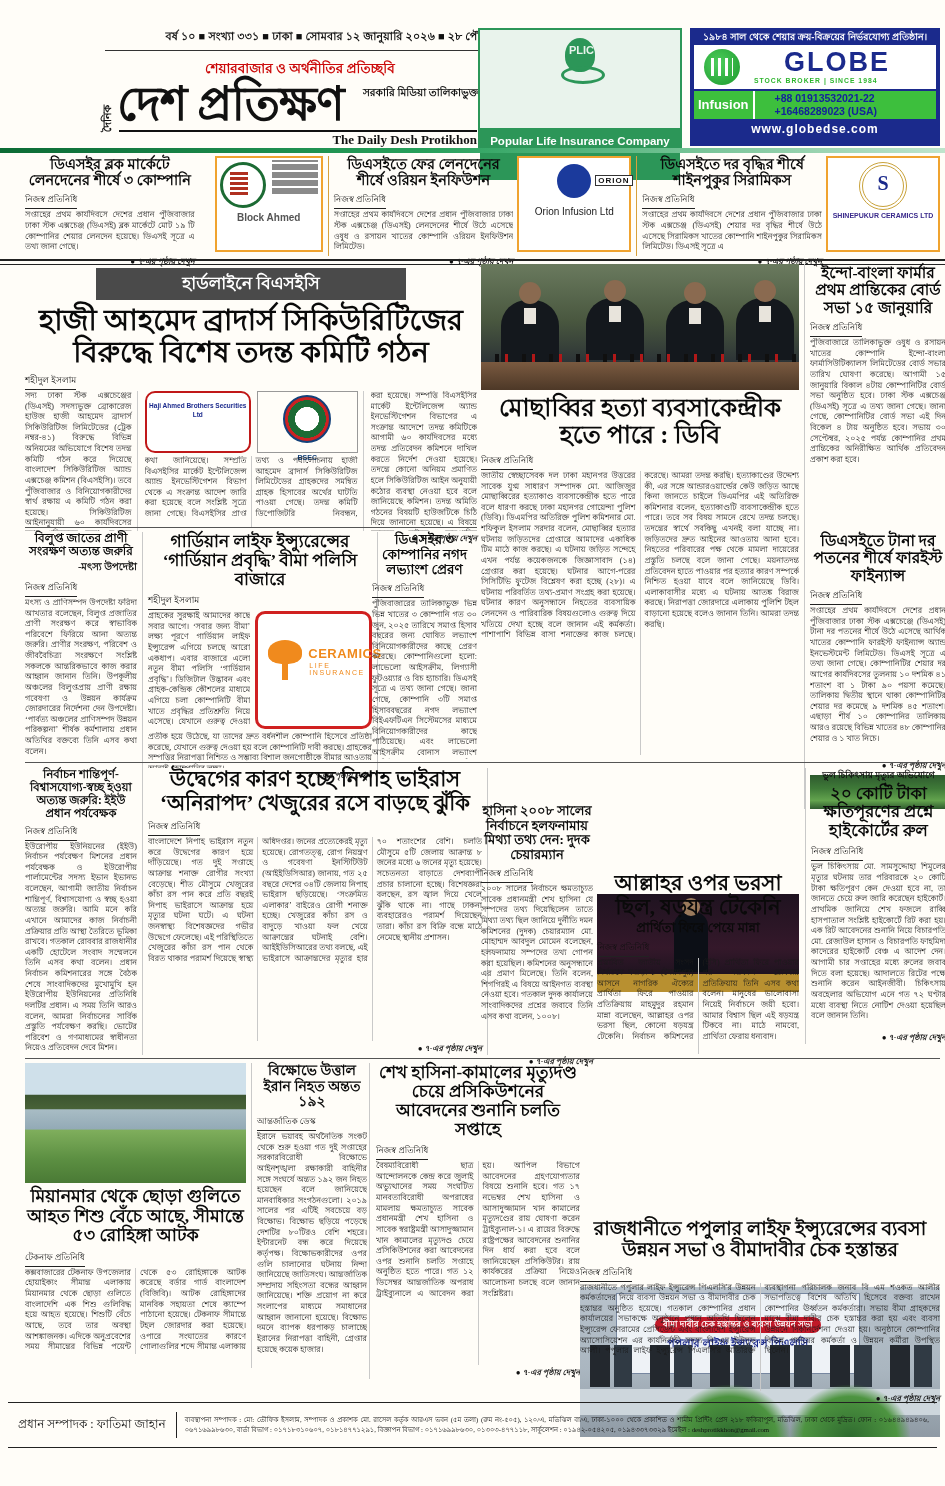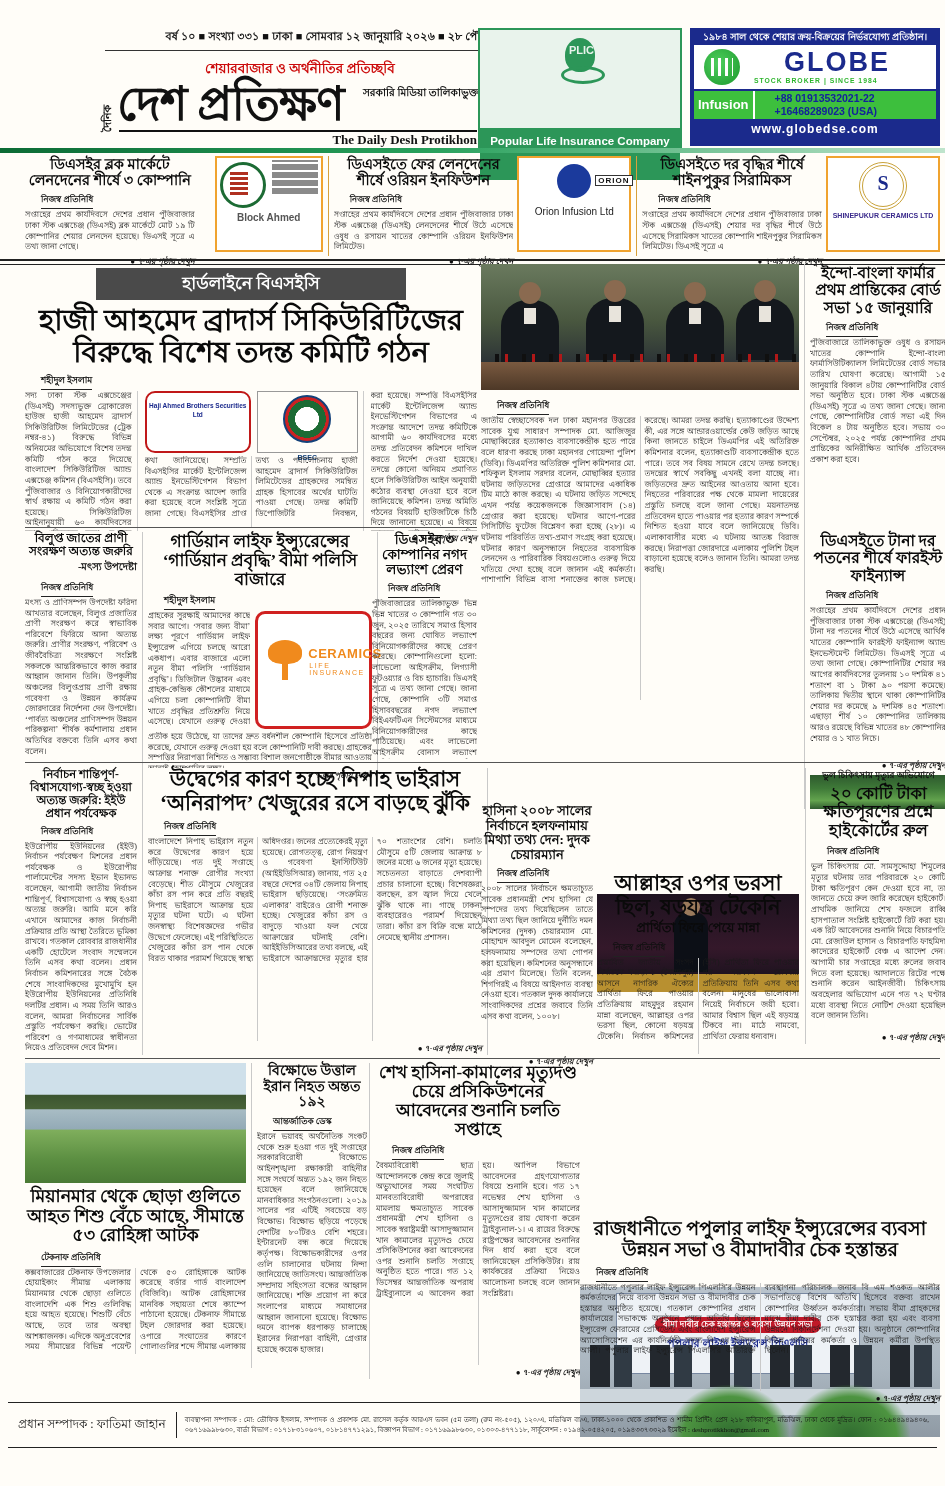--- a/index.html
+++ b/index.html
@@ -1,19 +1,19 @@
 <!DOCTYPE html>
 <html><head>
 <meta charset="utf-8">
 <style>
   html,body{margin:0;padding:0;background:#9a9a9a;}
   #page{position:relative;width:945px;height:1486px;background:#fffdf8;font-family:"Liberation Serif",serif;color:#111;overflow:hidden;margin:0 auto;}
   .abs{position:absolute;}
   .hl{font-weight:bold;text-align:center;color:#0a0a0a;line-height:1.12;}
-  .rep{font-weight:bold;font-size:8.5px;border-bottom:1px solid #222;display:inline-block;padding-bottom:1px;margin:2px 0 1px 16px;}
+  .rep{font-weight:normal;font-size:8.5px;border-bottom:1px solid #222;display:inline-block;padding-bottom:1px;margin:2px 0 1px 0;}
   .bd{font-size:8px;line-height:1.33;text-align:justify;color:#1b1b1b;overflow:hidden;}
   .see{font-size:8px;font-weight:bold;font-style:italic;text-align:right;margin-top:1px;}
   .cols2{column-count:2;column-gap:9px;column-rule:1px solid #c9c9c9;}
   .cols3{column-count:3;column-gap:9px;column-rule:1px solid #c9c9c9;}
   .rule-h{border-top:1px solid #555;}
   .rule-double{border-top:2.5px solid #222;border-bottom:1px solid #222;height:3px;}
   .kicker{background:#4a4a4a;color:#fff;font-weight:bold;text-align:center;}
   .orangebox{border:2.5px solid #f0a32f;background:#fff;}
   
   .infoline{font-size:11px;font-weight:bold;text-align:center;border-bottom:1.5px solid #333;padding-bottom:3px;letter-spacing:.2px;}
@@ -212,20 +212,21 @@
         <div class="sh"></div>
       </div>
     <div class="fig" style="left:255px;bottom:30px;">
         <div class="hd"></div>
         <div class="sh"></div>
       </div>
     <div class="mics"></div>
     <div class="ph-table"></div>
   </div>
   <div class="abs" style="left:481px;top:394px;width:318px;">
+    <div class="hl" style="font-size:24.5px;">মোছাব্বির হত্যা ব্যবসাকেন্দ্রীক হতে পারে : ডিবি</div>
     <div class="rep">নিজস্ব প্রতিনিধি</div>
     <div class="bd cols2" style="height:284px;">জাতীয় স্বেচ্ছাসেবক দল ঢাকা মহানগর উত্তরের সাবেক যুগ্ম সাধারণ সম্পাদক মো. আজিজুর মোছাব্বিরের হত্যাকাণ্ড ব্যবসাকেন্দ্রীক হতে পারে বলে ধারণা করছে ঢাকা মহানগর গোয়েন্দা পুলিশ (ডিবি)। ডিএমপির অতিরিক্ত পুলিশ কমিশনার মো. শফিকুল ইসলাম সরদার বলেন, মোছাব্বির হত্যার ঘটনায় জড়িতদের গ্রেপ্তারে আমাদের একাধিক টিম মাঠে কাজ করছে। এ ঘটনায় জড়িত সন্দেহে এখন পর্যন্ত কয়েকজনকে জিজ্ঞাসাবাদ (১৪) গ্রেপ্তার করা হয়েছে। ঘটনার আগে-পরের সিসিটিভি ফুটেজ বিশ্লেষণ করা হচ্ছে (২৮)। এ ঘটনায় পরিবর্তিত তথ্য-প্রমাণ সংগ্রহ করা হয়েছে। ঘটনার কারণ অনুসন্ধানে নিহতের ব্যবসায়িক লেনদেন ও পারিবারিক বিষয়গুলোও গুরুত্ব দিয়ে খতিয়ে দেখা হচ্ছে বলে জানান এই কর্মকর্তা। পাশাপাশি বিভিন্ন বাসা শনাক্তের কাজ চলছে। করেছে। আমরা তদন্ত করছি। হত্যাকাণ্ডের উদ্দেশ্য কী, এর সঙ্গে আন্ডারওয়ার্ল্ডের কেউ জড়িত আছে কিনা জানতে চাইলে ডিএমপির এই অতিরিক্ত কমিশনার বলেন, হত্যাকাণ্ডটি ব্যবসাকেন্দ্রীক হতে পারে। তবে সব বিষয় সামনে রেখে তদন্ত চলছে। তদন্তের স্বার্থে সবকিছু এখনই বলা যাচ্ছে না। জড়িতদের দ্রুত আইনের আওতায় আনা হবে। নিহতের পরিবারের পক্ষ থেকে মামলা দায়েরের প্রস্তুতি চলছে বলে জানা গেছে। ময়নাতদন্ত প্রতিবেদন হাতে পাওয়ার পর হত্যার কারণ সম্পর্কে নিশ্চিত হওয়া যাবে বলে জানিয়েছে ডিবি। এলাকাবাসীর মধ্যে এ ঘটনায় আতঙ্ক বিরাজ করছে। নিরাপত্তা জোরদারে এলাকায় পুলিশি টহল বাড়ানো হয়েছে বলেও জানান তিনি। আমরা তদন্ত করছি।</div>
   </div>
 
   <div class="abs" style="left:804px;top:264px;width:136px;border-left:1px solid #c9c9c9;padding-left:5px;">
     <div>
       <div class="hl" style="font-size:15.5px;">ইন্দো-বাংলা ফার্মার প্রথম প্রান্তিকের বোর্ড সভা ১৫ জানুয়ারি</div>
       <div class="rep">নিজস্ব প্রতিনিধি</div>
       <div class="bd" style="height:188px;">পুঁজিবাজারে তালিকাভুক্ত ওষুধ ও রসায়ন খাতের কোম্পানি ইন্দো-বাংলা ফার্মাসিউটিক্যালস লিমিটেডের বোর্ড সভার তারিখ ঘোষণা করেছে। আগামী ১৫ জানুয়ারি বিকাল ৪টায় কোম্পানিটির বোর্ড সভা অনুষ্ঠিত হবে। ঢাকা স্টক এক্সচেঞ্জ (ডিএসই) সূত্রে এ তথ্য জানা গেছে। জানা গেছে, কোম্পানিটির বোর্ড সভা এই দিন বিকেল ৪ টায় অনুষ্ঠিত হবে। সভায় ৩০ সেপ্টেম্বর, ২০২৫ পর্যন্ত কোম্পানির প্রথম প্রান্তিকের অনিরীক্ষিত আর্থিক প্রতিবেদন প্রকাশ করা হবে।</div>
     </div>

